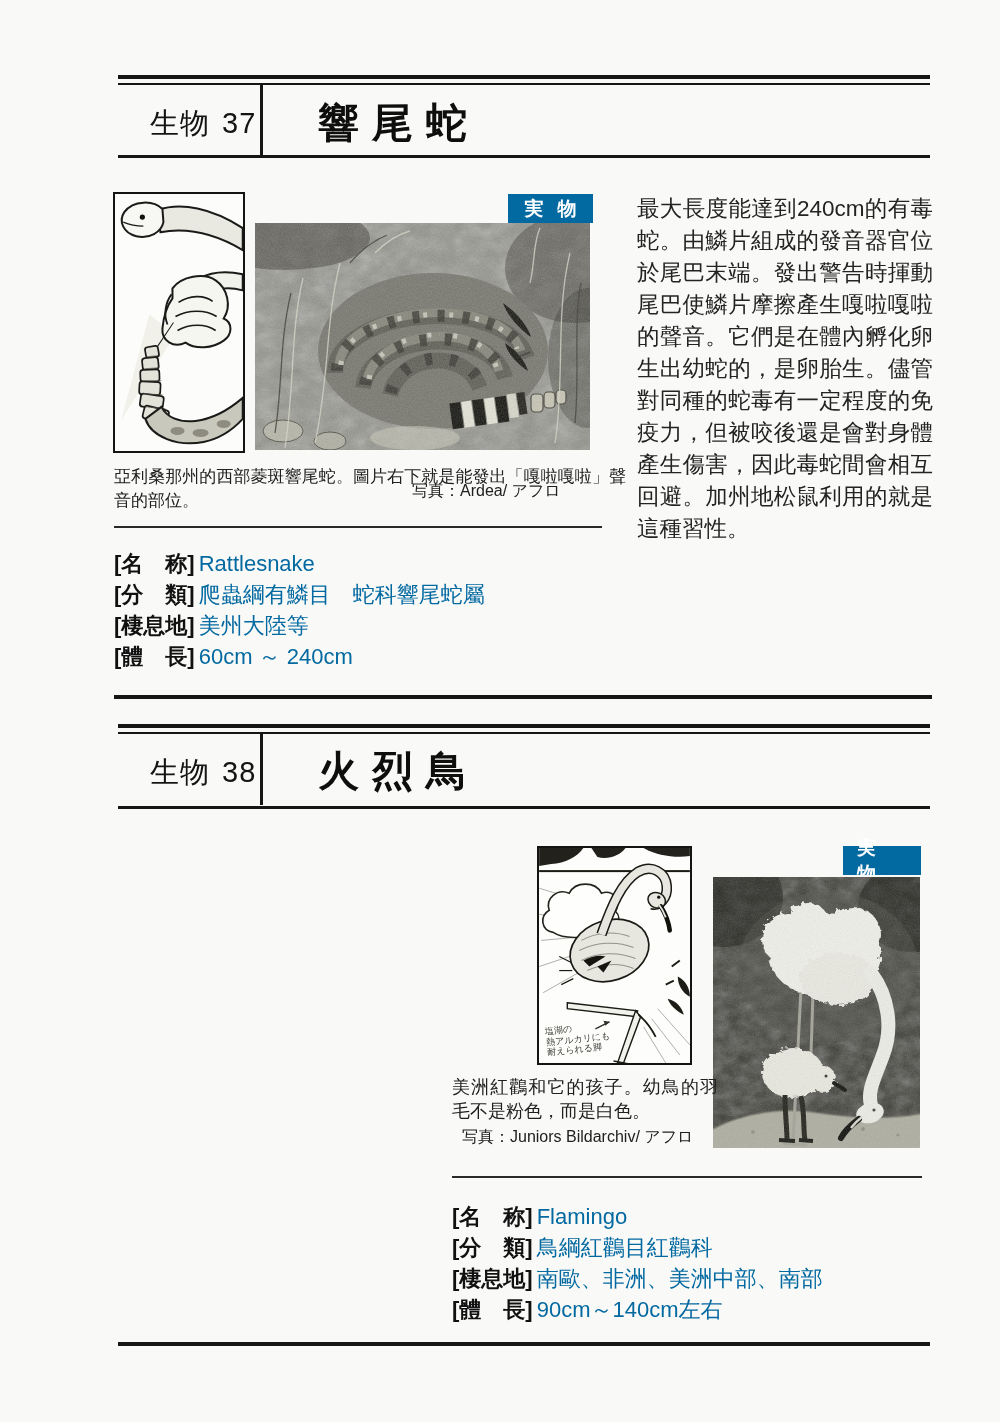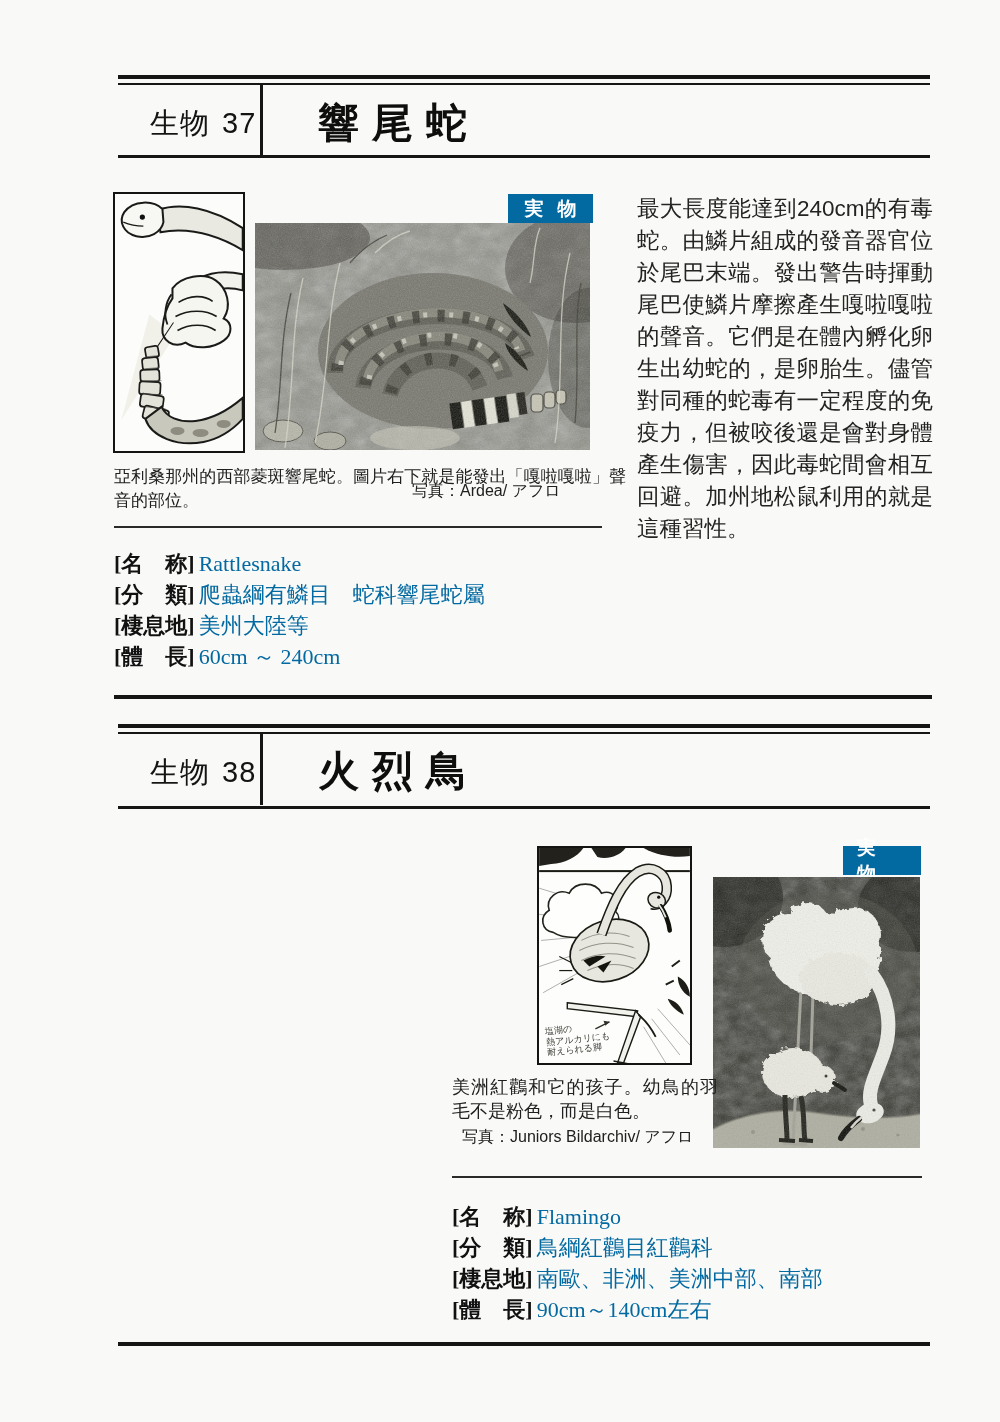--- a/index.html
+++ b/index.html
@@ -19,21 +19,21 @@
   .photo { position:absolute; overflow:hidden; }
 
   .phototag { position:absolute; background:#0369a1; color:#ffffff; font-size:19px; font-weight:700;
               display:flex; align-items:center; justify-content:center; letter-spacing:14px; padding-left:14px; }
 
   .desc { position:absolute; font-size:22.5px; line-height:32px; text-align:justify; color:#232321; }
   .caption { position:absolute; font-size:17px; line-height:24px; text-align:justify; color:#202020; }
   .credit { position:absolute; font-size:16px; color:#202020; white-space:nowrap; }
   .divider { position:absolute; background:#2a2a28; }
 
-  .fields { position:absolute;font-family:Liberation Serif, serif; }
+  .fields { position:absolute; }
   .frow { display:flex; align-items:baseline; height:31px; font-size:22px; white-space:nowrap; }
   .frow .flbl { font-weight:700; color:#111; }
   .frow .fval { margin-left:4px; color:#0369a1; }
 
   .note { position:absolute; font-size:9px; line-height:10.5px; color:#3a3a34; transform:rotate(-6deg); }
   .note span { display:block; white-space:nowrap; }
 
   
   #r37a { left:118px; top:75px;  width:812px; height:3.5px; }
   #r37b { left:118px; top:83px;  width:812px; height:2px; }

